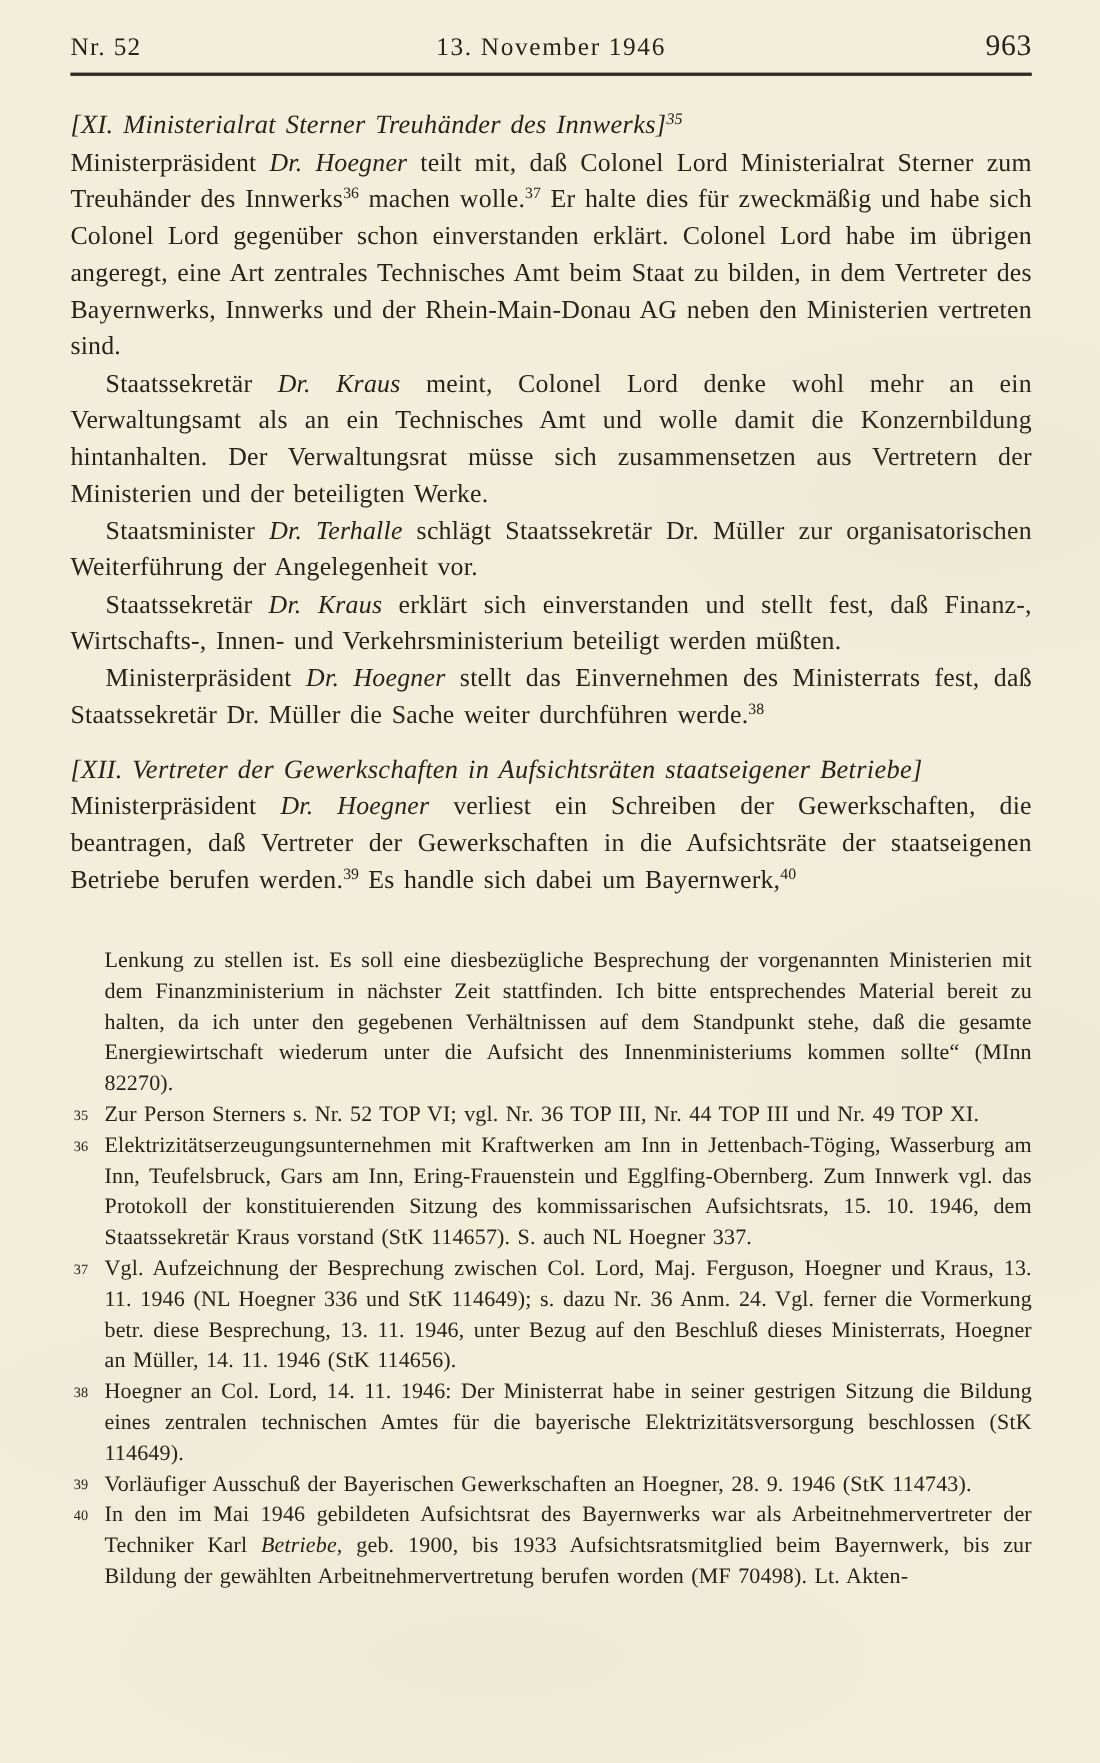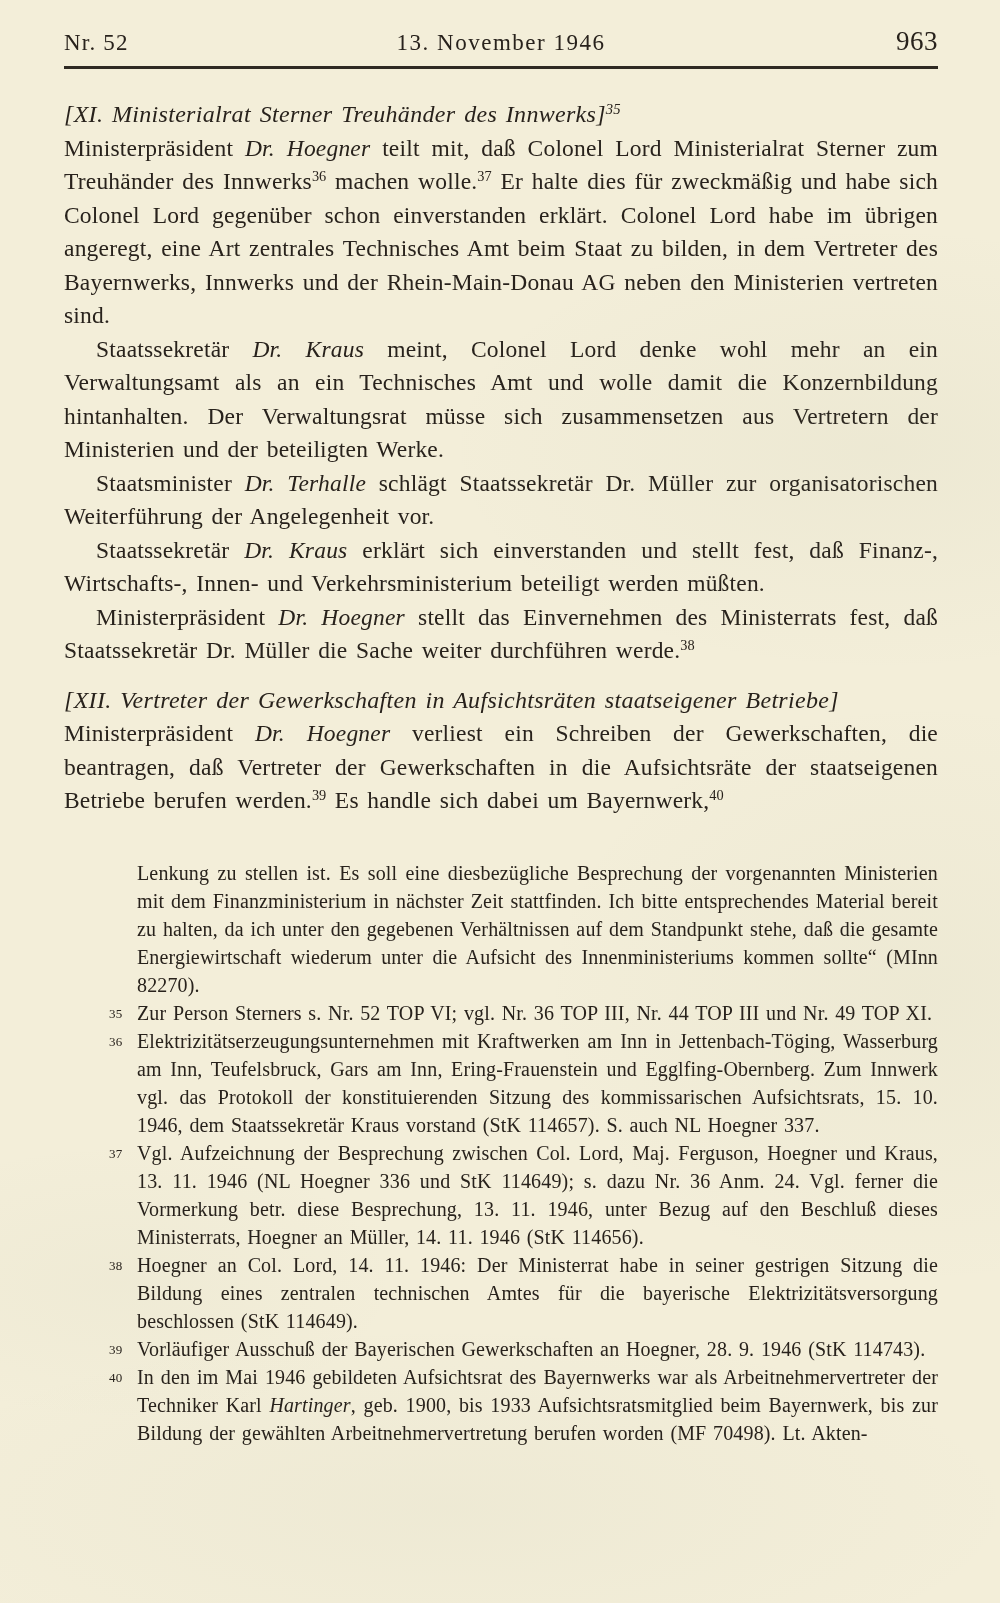--- a/index.html
+++ b/index.html
@@ -77,21 +77,21 @@
     letter-spacing: 0;
   }
   .footnotes {
     position: relative;
     margin-top: 41px;
     font-size: 20px;
     line-height: 28px;
     word-spacing: 1.5px;
     letter-spacing: 0.15px;
   }
-  .fn { position: relative; padding-left: 31px; margin-left: 42px; }
+  .fn { position: relative; padding-left: 31px; }
   .fn .fnmark {
     position: absolute;
     left: 3px;
     top: 1px;
     font-size: 13px;
   }
   .fn .fntext { text-align: justify; }
 </style>
 </head>
 <body>
@@ -143,17 +143,17 @@
     <div class="fn">
       <span class="fnmark">38</span>
       <div class="fntext"><span>Hoegner an Col. Lord, 14. 11. 1946: Der Ministerrat habe in seiner gestrigen Sitzung die Bildung eines zentralen technischen Amtes für die bayerische Elektrizitätsversorgung beschlossen (StK 114649).</span></div>
     </div>
     <div class="fn">
       <span class="fnmark">39</span>
       <div class="fntext"><span>Vorläufiger Ausschuß der Bayerischen Gewerkschaften an Hoegner, 28. 9. 1946 (StK 114743).</span></div>
     </div>
     <div class="fn">
       <span class="fnmark">40</span>
-      <div class="fntext"><span>In den im Mai 1946 gebildeten Aufsichtsrat des Bayernwerks war als Arbeitnehmervertreter der Techniker Karl </span><span class="it">Hartinger</span><span>, geb. 1900, bis 1933 Aufsichtsratsmitglied beim Bayernwerk, bis zur Bildung der gewählten Arbeitnehmervertretung berufen worden (MF 70498). Lt. Akten-</span></div>
+      <div class="fntext"><span>In den im Mai 1946 gebildeten Aufsichtsrat des Bayernwerks war als Arbeitnehmervertreter der Techniker Karl </span><span class="it">Betriebe</span><span>, geb. 1900, bis 1933 Aufsichtsratsmitglied beim Bayernwerk, bis zur Bildung der gewählten Arbeitnehmervertretung berufen worden (MF 70498). Lt. Akten-</span></div>
     </div>
   </section>
 
 </div>
 
 </body></html>

